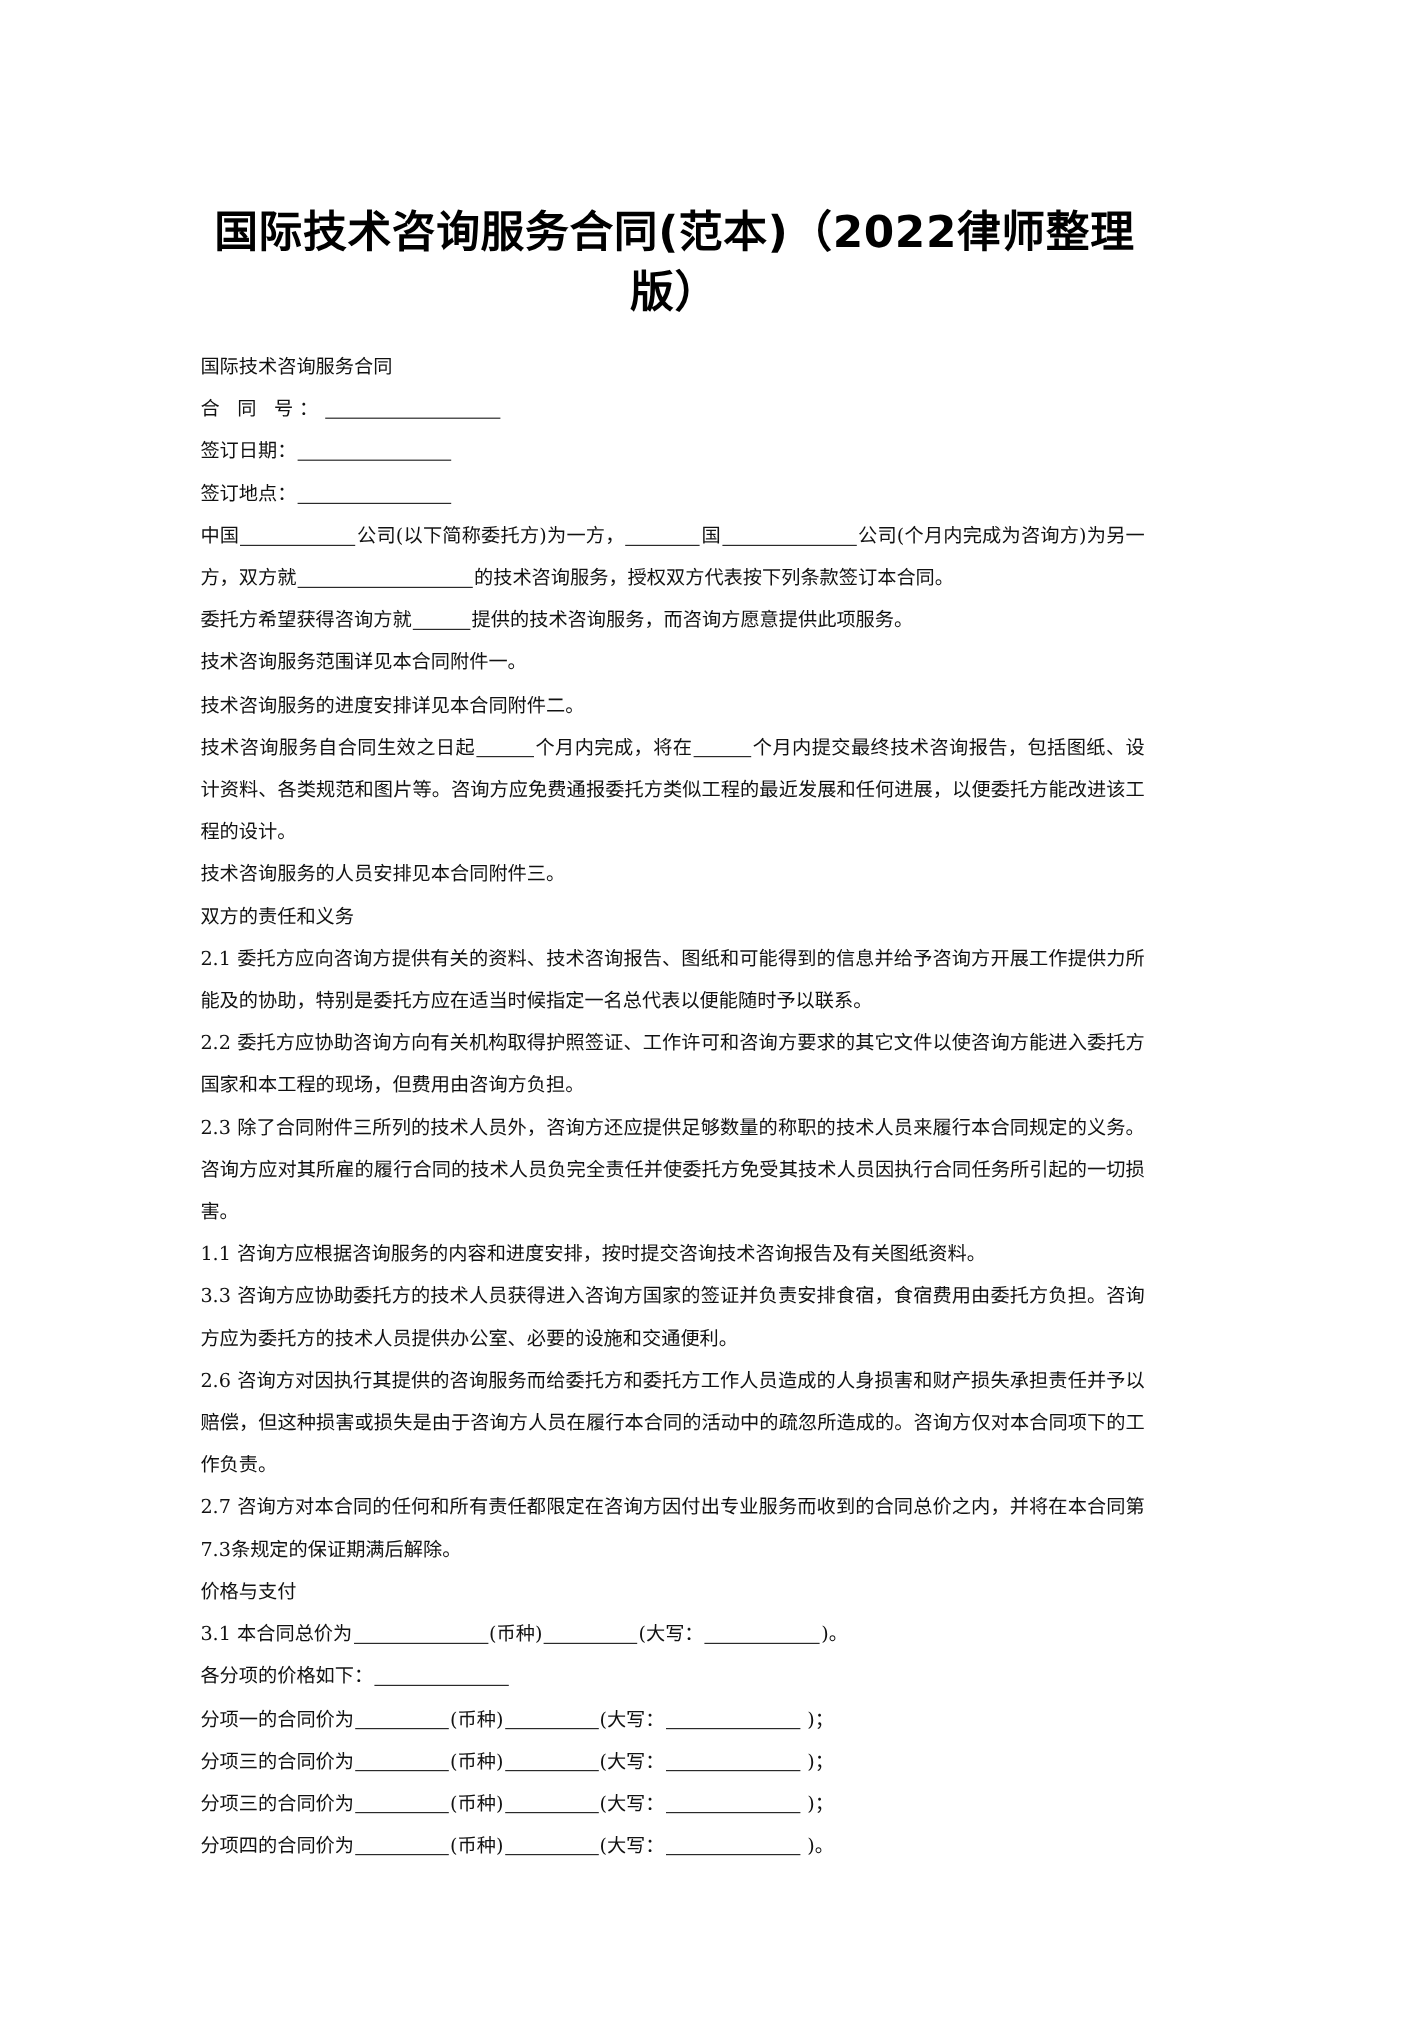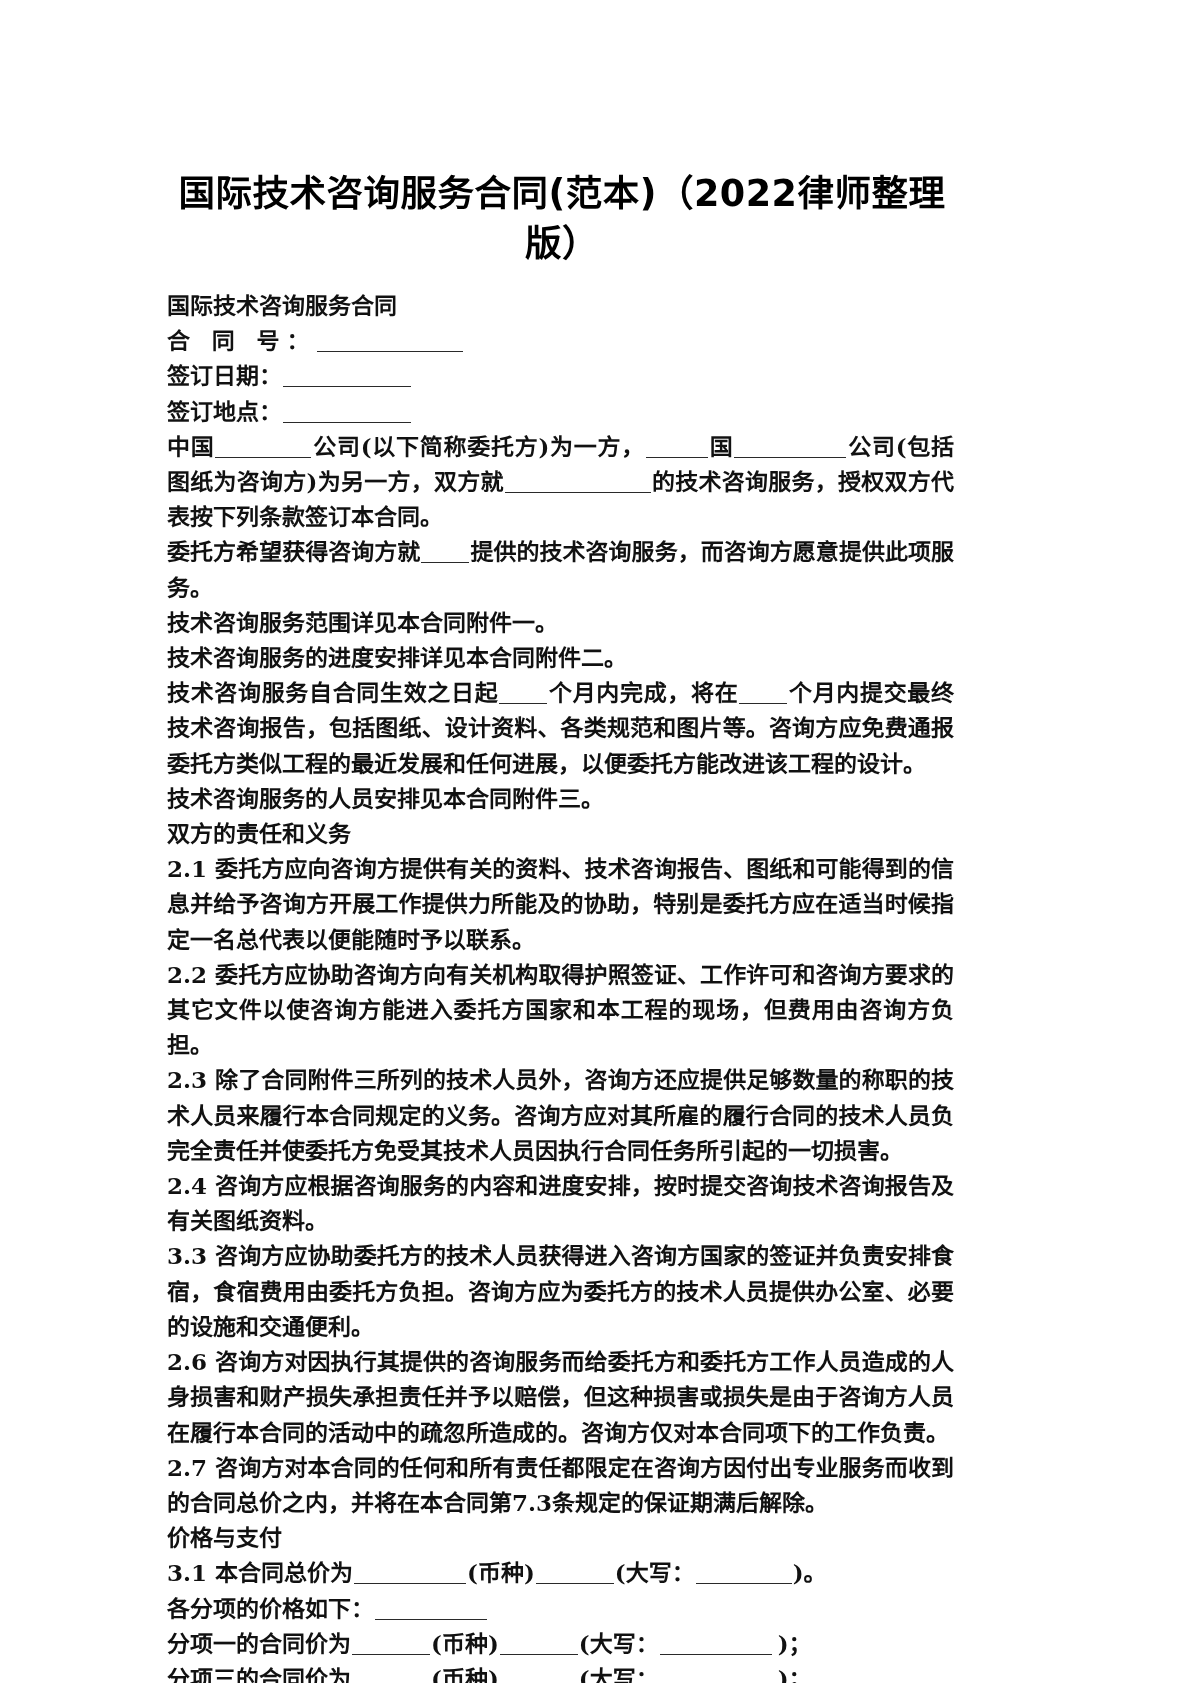--- a/index.html
+++ b/index.html
@@ -38,28 +38,27 @@
     letter-spacing: 0.5px;
     color: #000;
   }
   .body-block {
     position: absolute;
     left: 167px;
     top: 262px;
     width: 787px;
   }
   .para {
-    font-size: 23px;
+    font-size: 16px;
     line-height: 35.2px;
     text-align: justify;
     text-justify: inter-ideograph;
     color: #111;
     margin: 0;
     font-family: "DejaVu Serif", "Liberation Serif", serif;
-    font-weight: bold;
   }
   .para.nowrap-line {
     text-align: left;
     white-space: nowrap;
   }
   .sp-label {
     letter-spacing: 0.30em;
   }
   
   .blank {
@@ -88,39 +87,39 @@
   <div class="body-block">
 
     <p class="para nowrap-line">国际技术咨询服务合同</p>
 
     <p class="para nowrap-line"><span class="sp-label">合 同 号：</span><span class="blank b-3xl"></span></p>
 
     <p class="para nowrap-line"><span>签订日期：</span><span class="blank b-2xl"></span></p>
 
     <p class="para nowrap-line"><span>签订地点：</span><span class="blank b-2xl"></span></p>
 
-    <p class="para"><span>中国</span><span class="blank b-lg"></span><span>公司(以下简称委托方)为一方，</span><span class="blank b-sm"></span><span>国</span><span class="blank b-xl"></span><span>公司(包括图纸</span><span>为咨询方)为另一方，双方就</span><span class="blank b-3xl"></span><span>的技术咨询服务，授权双方代表按下列条款签订本合同。</span></p>
+    <p class="para"><span>中国</span><span class="blank b-lg"></span><span>公司(以下简称委托方)为一方，</span><span class="blank b-sm"></span><span>国</span><span class="blank b-xl"></span><span>公司(个月内完成</span><span>为咨询方)为另一方，双方就</span><span class="blank b-3xl"></span><span>的技术咨询服务，授权双方代表按下列条款签订本合同。</span></p>
 
 
     <p class="para"><span>委托方希望获得咨询方就</span><span class="blank b-xs"></span><span>提供的技术咨询服务，而咨询方愿意提供此项服务。</span></p>
 
     <p class="para">技术咨询服务范围详见本合同附件一。</p>
 
     <p class="para">技术咨询服务的进度安排详见本合同附件二。</p>
 
     <p class="para"><span>技术咨询服务自合同生效之日起</span><span class="blank b-xs"></span><span>个月内完成，将在</span><span class="blank b-xs"></span><span>个月内提交最终技术咨询报告，包括图纸、设计资料、各类规范和图片等。咨询方应免费通报委托方类似工程的最近发展和任何进展，以便委托方能改进该工程的设计。</span></p>
 
     <p class="para">技术咨询服务的人员安排见本合同附件三。</p>
 
     <p class="para nowrap-line">双方的责任和义务</p>
 
     <p class="para">2.1 委托方应向咨询方提供有关的资料、技术咨询报告、图纸和可能得到的信息并给予咨询方开展工作提供力所能及的协助，特别是委托方应在适当时候指定一名总代表以便能随时予以联系。</p>
     <p class="para">2.2 委托方应协助咨询方向有关机构取得护照签证、工作许可和咨询方要求的其它文件以使咨询方能进入委托方国家和本工程的现场，但费用由咨询方负担。</p>
     <p class="para">2.3 除了合同附件三所列的技术人员外，咨询方还应提供足够数量的称职的技术人员来履行本合同规定的义务。咨询方应对其所雇的履行合同的技术人员负完全责任并使委托方免受其技术人员因执行合同任务所引起的一切损害。</p>
-    <p class="para">2.4 咨询方应根据咨询服务的内容和进度安排，按时提交咨询技术咨询报告及有关图纸资料。</p>
+    <p class="para">1.1 咨询方应根据咨询服务的内容和进度安排，按时提交咨询技术咨询报告及有关图纸资料。</p>
     <p class="para">3.3 咨询方应协助委托方的技术人员获得进入咨询方国家的签证并负责安排食宿，食宿费用由委托方负担。咨询方应为委托方的技术人员提供办公室、必要的设施和交通便利。</p>
     <p class="para">2.6 咨询方对因执行其提供的咨询服务而给委托方和委托方工作人员造成的人身损害和财产损失承担责任并予以赔偿，但这种损害或损失是由于咨询方人员在履行本合同的活动中的疏忽所造成的。咨询方仅对本合同项下的工作负责。</p>
     <p class="para">2.7 咨询方对本合同的任何和所有责任都限定在咨询方因付出专业服务而收到的合同总价之内，并将在本合同第7.3条规定的保证期满后解除。</p>
 
     <p class="para nowrap-line">价格与支付</p>
 
     <p class="para nowrap-line"><span>3.1 本合同总价为</span><span class="blank b-xl"></span><span>(币种)</span><span class="blank b-md"></span><span>(大写：</span><span class="blank b-lg"></span><span>)。</span></p>
 
     <p class="para nowrap-line"><span>各分项的价格如下：</span><span class="blank b-xl"></span></p>
 

